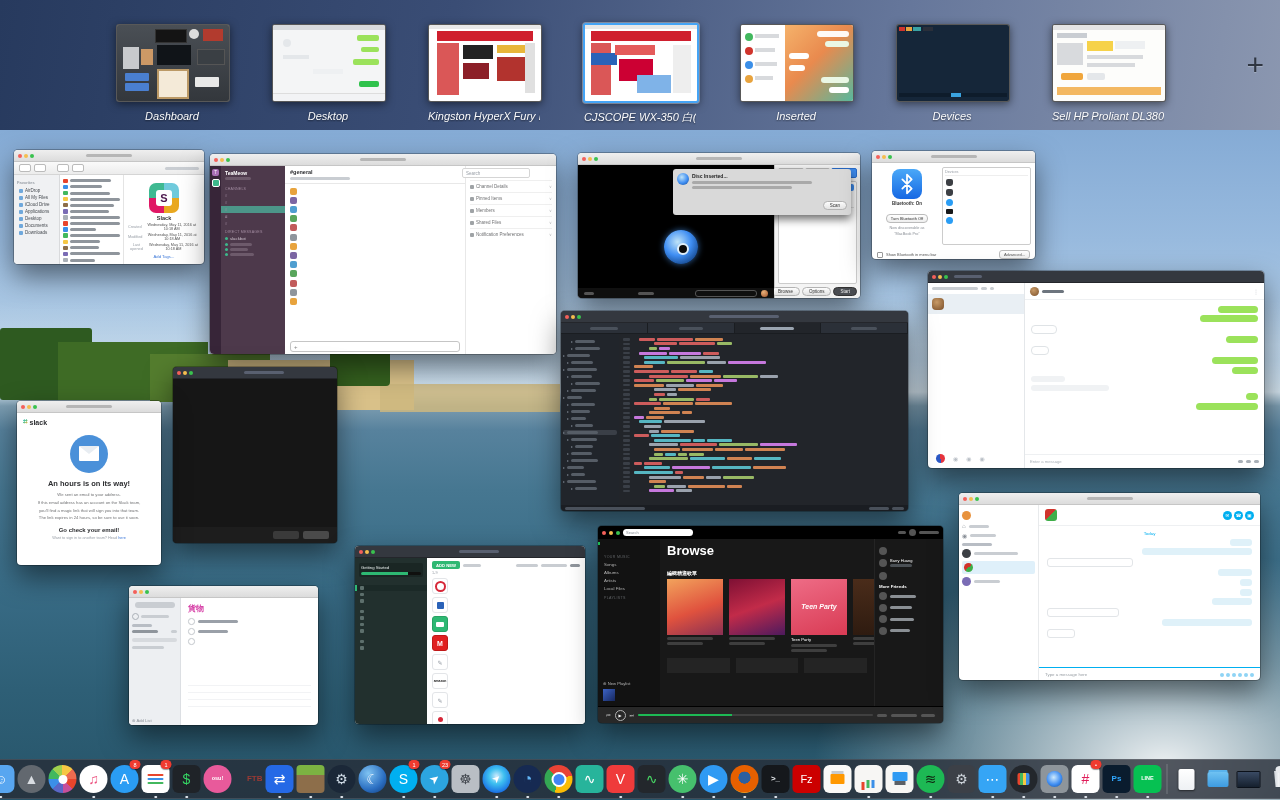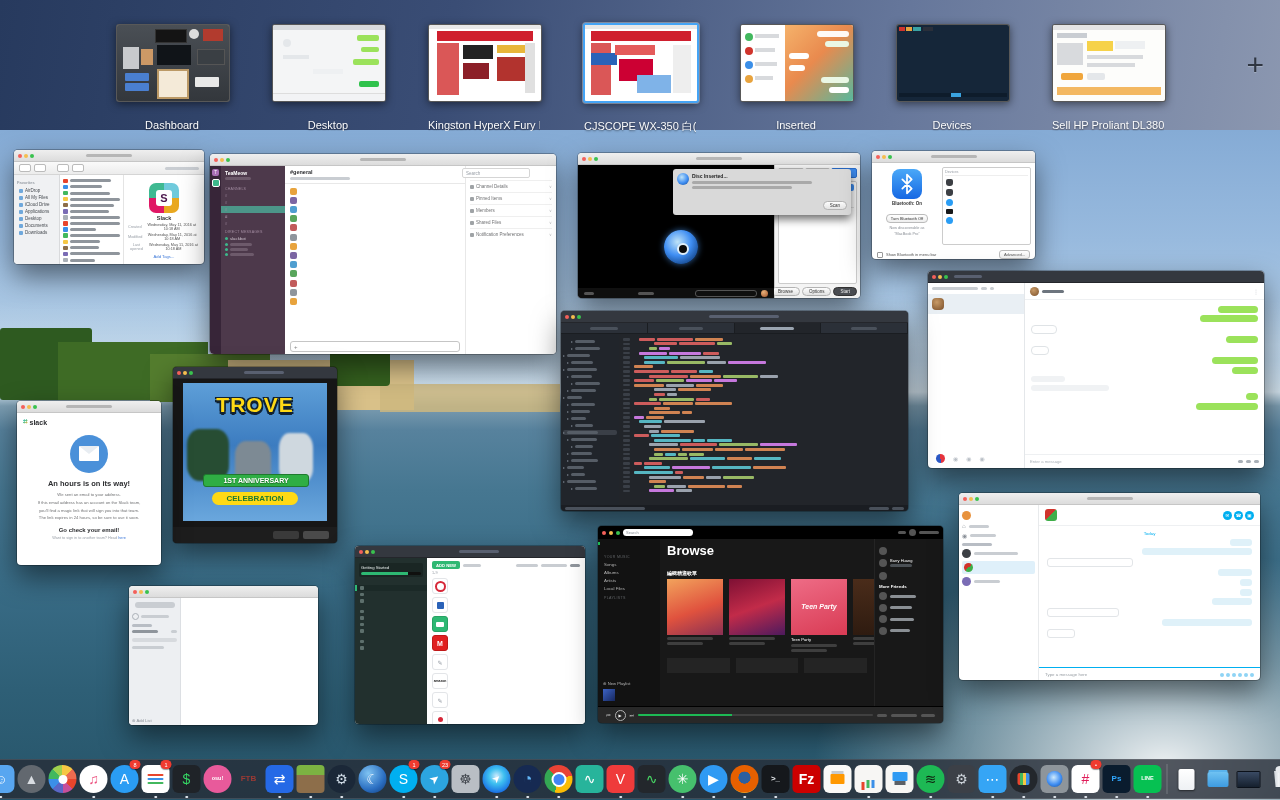--- a/index.html
+++ b/index.html
@@ -17,21 +17,21 @@
       repeating-linear-gradient(90deg,rgba(0,0,0,.08) 0 2px,transparent 2px 5px);}
   .terr{position:absolute;}
   
   .spacesbar{position:absolute;left:0;top:0;width:1280px;height:130px;
     background:linear-gradient(100deg,#273a5e,#3a4d75 35%,#66779b 70%,#8b97b0);
     display:flex;align-items:flex-start;justify-content:center;gap:44px;padding-top:24px;box-sizing:border-box;}
   .space{width:112px;text-align:center;}
   .sthumb{width:112px;height:76px;border-radius:3px;background:#888;box-shadow:0 2px 8px rgba(0,0,0,.5);
     overflow:hidden;border:1px solid rgba(0,0,0,.35);position:relative;}
   .space.selected .sthumb{border:2px solid #45a4f5;margin:-1px;box-shadow:0 0 0 1px rgba(255,255,255,.35),0 2px 8px rgba(0,0,0,.5);}
-  .slabel{margin-top:17px;font-size:11px;color:#fafbfd;text-shadow:0 1px 2px rgba(0,0,0,.55);white-space:nowrap;overflow:hidden;}
+  .slabel{margin-top:8px;font-size:11px;color:#fafbfd;text-shadow:0 1px 2px rgba(0,0,0,.55);white-space:nowrap;overflow:hidden;font-style:italic;}
   .mini{position:absolute;inset:0;}
   .mini i{position:absolute;display:block;}
   .k-dashboard .mini{background:linear-gradient(180deg,#4a4f55,#33373c);}
   .k-desktop .mini{background:#f4f5f6;}
   .k-kingston .mini,.k-cjscope .mini{background:#fff;}
   .k-telegram .mini{background:#fff;}
   .k-terminal .mini{background:#152639;}
   .k-sellhp .mini{background:#fdfdfb;}
   
   .win{position:absolute;background:#fff;border-radius:4px;overflow:hidden;
@@ -1186,28 +1186,20 @@
     </div>
   </div>
 
   <div class="win trove" style="left:173px;top:367px;width:164px;height:176px;">
     <div class="tbar dark">
         <span class="tl r"></span>
         <span class="tl y"></span>
         <span class="tl g"></span>
         <span class="tb" style="width:40px;background:#596070;margin:0 auto"></span>
       </div>
-    <div class="art">
-      <div class="blob" style="left:4px;top:46px;width:42px;height:52px;background:#274d33;"></div>
-      <div class="blob" style="left:52px;top:58px;width:36px;height:46px;background:#7d8a94;"></div>
-      <div class="blob" style="left:96px;top:50px;width:34px;height:50px;background:#cfd8df;"></div>
-      <div class="tlogo">TROVE</div>
-      <div class="tban1">1ST ANNIVERSARY</div>
-      <div class="tban2">CELEBRATION</div>
-    </div>
     <div class="bbar">
       <span class="tbtn"></span>
       <span class="tbtn" style="background:#4a4a4a"></span>
     </div>
   </div>
 
   <div class="win signin sg" style="left:17px;top:401px;width:144px;height:164px;">
     <div class="tbar">
         <span class="tl r"></span>
         <span class="tl y"></span>
@@ -1249,20 +1241,40 @@
         <div class="tb" style="width:20px;background:#b8bdc4"></div>
         <div class="row" style="margin:3px 0">
             <span class="tb" style="width:26px;background:#8f959c"></span>
             <span class="tb" style="width:6px;margin-left:auto"></span>
           </div>
         <div class="tdsel"><span class="tb" style="width:20px;background:#5a5f66"></span></div>
         <div class="row" style="margin:2px 0">
             <span class="tb" style="width:32px"></span>
           </div>
         <div class="tdadd">⊕ <span>Add List</span></div>
+      </div>
+      <div class="tdmain">
+        <div class="tdtitle">貨物</div>
+        <div class="tdrow">
+            <u></u>
+            <span class="tb" style="width:40px;background:#9aa0a8"></span>
+          </div>
+        <div class="tdrow">
+            <u></u>
+            <span class="tb" style="width:30px;background:#9aa0a8"></span>
+          </div>
+        <div class="tdrow">
+            <u></u>
+          </div>
+        <div style="margin-top:40px">
+            <div class="tline"></div>
+            <div class="tline"></div>
+            <div class="tline"></div>
+            <div class="tline"></div>
+          </div>
       </div>
     </div>
   </div>
 
   <div class="win dl" style="left:355px;top:546px;width:230px;height:178px;">
     <div class="tbar dark">
         <span class="tl r"></span>
         <span class="tl y"></span>
         <span class="tl g"></span>
         <span class="tb" style="width:40px;background:#596070;margin:0 auto"></span>
@@ -1594,21 +1606,21 @@
 
       <span class="ddot"></span>
     </div>
       <div class="ditem">
       <span class="di" style="background: rgb(232, 90, 155); color: rgb(255, 255, 255); border-radius: 50%;">
           <span class="g" style="font-size: 5.5px; font-weight: bold;">osu!</span>
         </span>
 
     </div>
       <div class="ditem">
-      <span class="di" style="background: transparent; color: rgb(156, 58, 52); border-radius: 4px;">
+      <span class="di" style="background: transparent; color: rgb(156, 58, 52); border-radius: 4px; justify-content: flex-end;">
           <span class="g" style="font-size: 8px; font-weight: bold;">FTB</span>
         </span>
 
     </div>
       <div class="ditem">
       <span class="di" style="background: rgb(37, 105, 230); color: rgb(255, 255, 255); border-radius: 6px;">
           <span class="g">⇄</span>
         </span>
 
       <span class="ddot"></span>
@@ -1716,21 +1728,21 @@
     </div>
       <div class="ditem">
       <span class="di" style="background: rgb(21, 24, 28); color: rgb(232, 236, 239); border-radius: 6px;">
           <span class="g" style="font-size: 8px; font-weight: bold;">&gt;_</span>
         </span>
 
       <span class="ddot"></span>
     </div>
       <div class="ditem">
       <span class="di" style="background: rgb(204, 0, 0); color: rgb(255, 255, 255); border-radius: 5px;">
-          <span class="g" style="font-size: 14px; font-weight: bold;">Fz</span>
+          <span class="g" style="font-size: 11px; font-weight: normal;">Fz</span>
         </span>
 
     </div>
       <div class="ditem k-slides">
       <span class="di" style="background: rgb(250, 249, 247); border-radius: 6px;">
           <span class="g"></span>
         </span>
 
     </div>
       <div class="ditem k-numbers">

